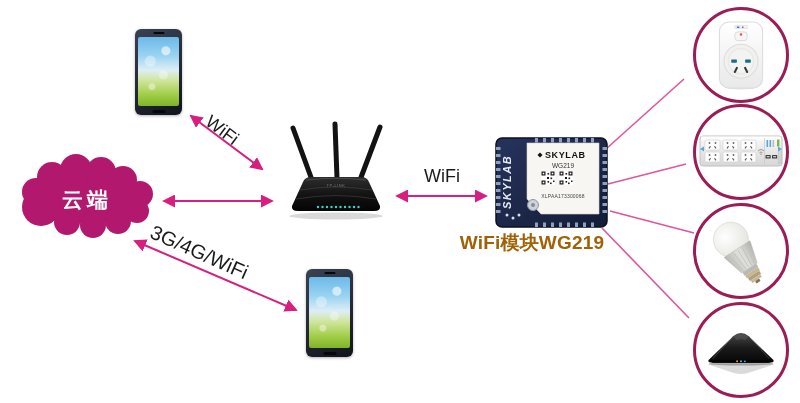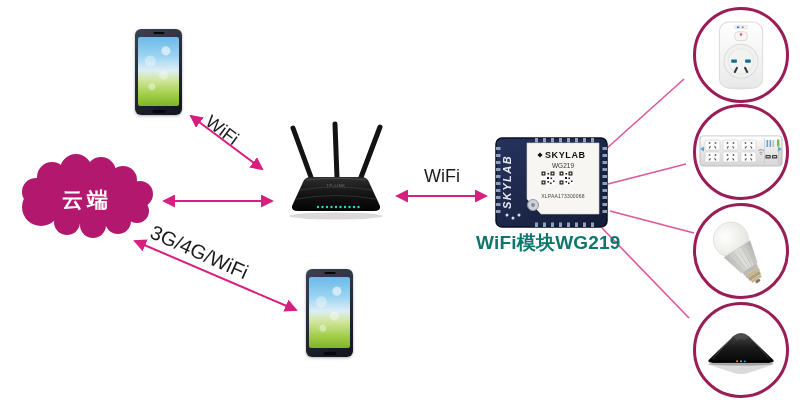--- a/index.html
+++ b/index.html
@@ -9,22 +9,22 @@
   .abs{position:absolute;}
 
   
   #connectors{position:absolute;left:0;top:0;width:800px;height:403px;}
 
   
   .edge-label{position:absolute;color:#1a1a1a;white-space:nowrap;}
   #lbl-wifi-top{left:204px;top:120px;font-size:18px;transform:rotate(37deg);}
   #lbl-3g{left:147px;top:241px;font-size:20px;transform:rotate(24deg);}
   #lbl-wifi-mid{left:412px;top:166px;width:60px;text-align:center;font-size:18px;}
-  #module-caption{left:476px;top:230px;width:162px;font-size:19px;
-                  font-weight:700;color:#0f766e;letter-spacing:.2px;}
+  #module-caption{left:451px;top:230px;width:162px;text-align:center;font-size:19px;
+                  font-weight:700;color:#a16207;letter-spacing:.2px;}
 
   
   #cloud{left:14px;top:149px;width:145px;height:95px;}
 
   
   .phone{position:absolute;background:linear-gradient(150deg,#3a4253,#10141c);
          border-radius:6px;box-shadow:0 1px 3px rgba(0,0,0,.3);}
   #phone-top{left:135px;top:29px;width:47px;height:86px;}
   #phone-bottom{left:306px;top:269px;width:47px;height:88px;}
   .phone .speaker{position:absolute;top:3px;left:50%;transform:translateX(-50%);

